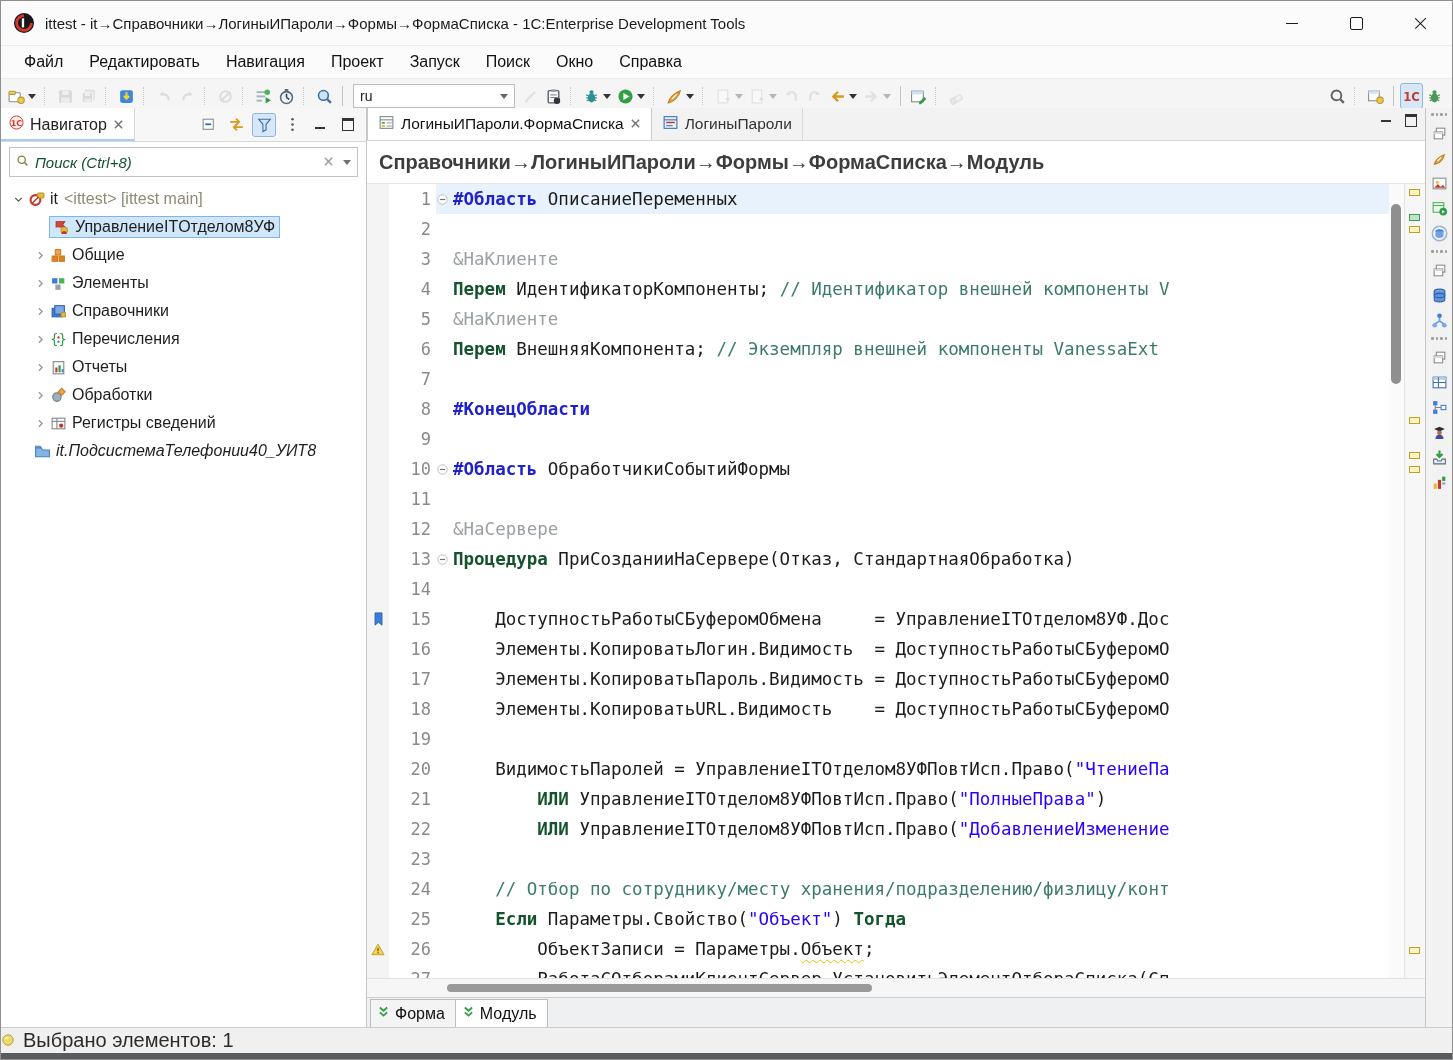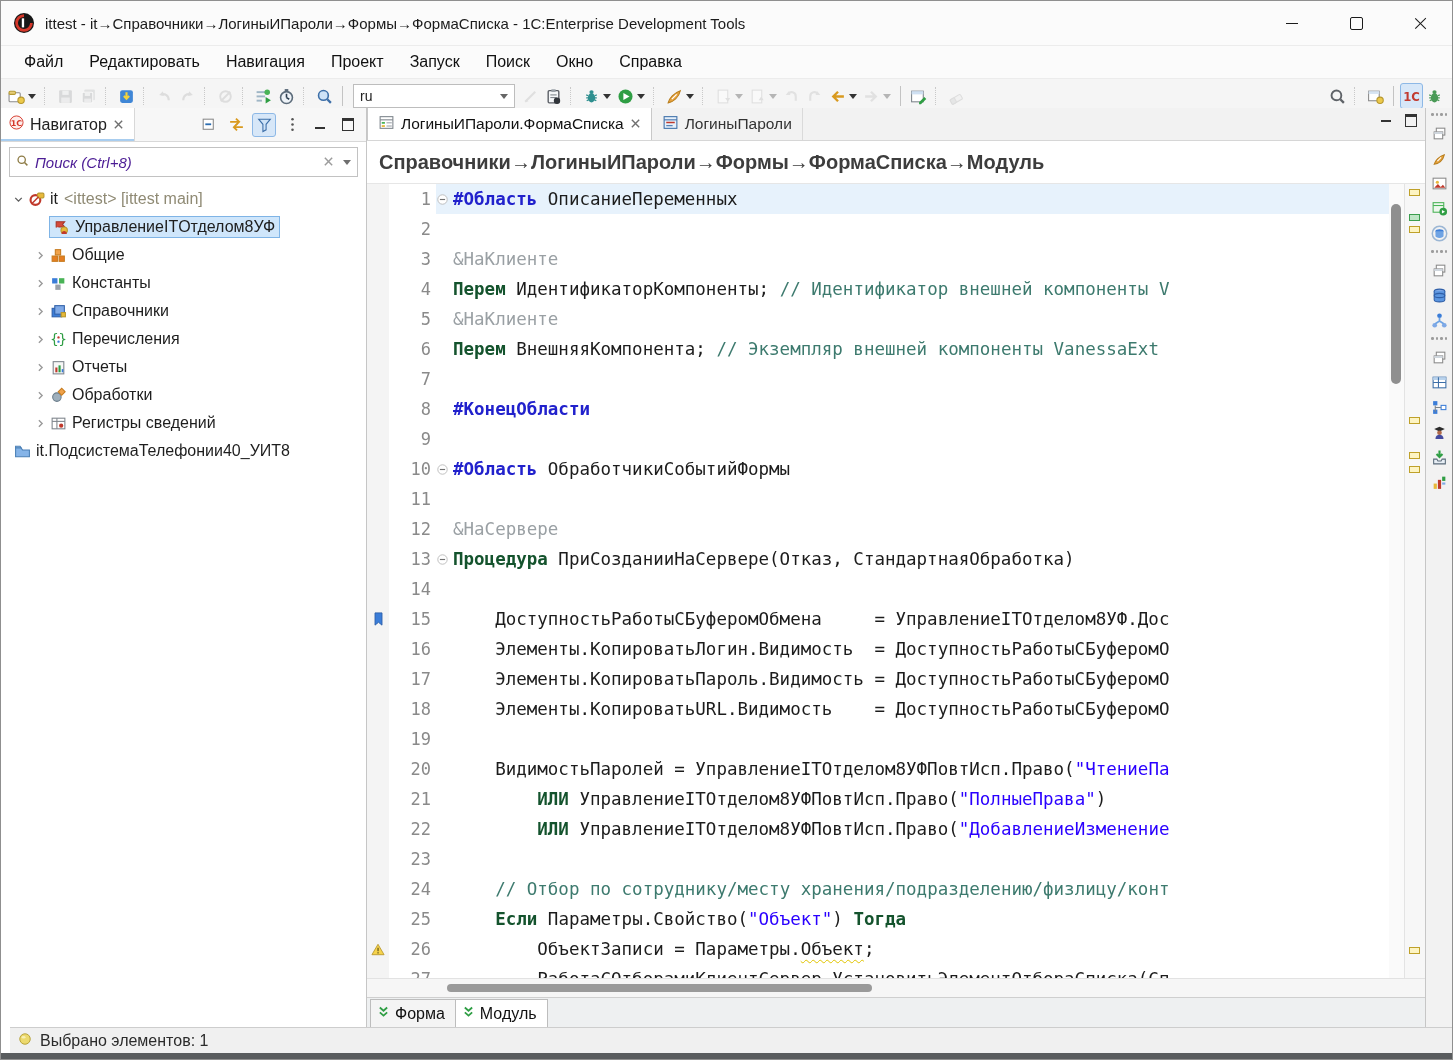--- a/index.html
+++ b/index.html
@@ -38,21 +38,21 @@
   
   .navigator{width:365px;flex:none;border-right:1px solid #c6c6c6;display:flex;flex-direction:column;background:#fff;}
   .nav-tabbar{height:33px;display:flex;align-items:center;border-bottom:1px solid #d8d8d8;background:#f7f7f7;}
   .nav-tab{height:100%;display:flex;align-items:center;gap:6px;padding:0 10px 0 8px;background:#fff;border-right:1px solid #d8d8d8;box-shadow:inset 0 -2px 0 #a8cdef;font-size:16px;color:#222;}
   .nav-tools{margin-left:auto;display:flex;align-items:center;gap:4px;padding-right:6px;}
   .ntool{width:22px;height:22px;display:flex;align-items:center;justify-content:center;border-radius:3px;border:1px solid transparent;}
   .ntool.act{background:#d7e7f8;border-color:#8db8e6;}
   .cs-min{width:10px;height:2px;background:#333;display:block;margin-top:6px;}
   .cs-max{width:10px;height:9px;border:1.4px solid #333;border-top-width:3px;display:block;}
   .nav-search{height:28px;margin:5px 8px 2px 8px;border:1px solid #c2c2c2;background:#fff;display:flex;align-items:center;padding:0 6px;gap:6px;}
-  .nav-search .ph{flex:1;font-size:15px;font-style:italic;color:#4c1d95;white-space:nowrap;overflow:hidden;}
+  .nav-search .ph{flex:1;font-size:15px;font-style:italic;color:#14532d;white-space:nowrap;overflow:hidden;}
   .tree{flex:1;overflow:hidden;padding-top:6px;}
   .trow{height:28px;display:flex;align-items:center;font-size:16px;color:#1e1e1e;}
   .chev{width:18px;height:18px;flex:none;display:flex;align-items:center;justify-content:center;}
   .ticon{width:18px;height:18px;flex:none;display:flex;align-items:center;justify-content:center;}
   .tlabel{margin-left:5px;white-space:nowrap;}
   .tsuffix{color:#8f8a74;margin-left:6px;white-space:nowrap;}
   .selbox{display:flex;align-items:center;margin-left:0;background:#cfe6fb;border:1px solid #7fb4e6;padding:1px 4px 1px 2px;gap:5px;}
   
   .editor{flex:1;min-width:0;display:flex;flex-direction:column;background:#fff;position:relative;}
   .ed-tabbar{height:32px;background:#f2f2f2;border-bottom:1px solid #d6d6d6;display:flex;align-items:stretch;position:relative;}
@@ -80,21 +80,21 @@
   .hthumb{position:absolute;top:5px;height:8px;border-radius:4px;background:#9a9a9a;left:80px;width:425px;}
   .bottom-tabs{height:30px;flex:none;background:#eef0f1;border-top:1px solid #cfcfcf;display:flex;align-items:center;padding-left:3px;}
   .btab{height:27px;display:flex;align-items:center;gap:5px;padding:0 10px 0 6px;font-size:16px;color:#111;background:#f4f4f4;border:1px solid #bdbdbd;border-bottom:none;margin-right:-1px;}
   .btab.active{background:#fff;position:relative;z-index:2;}
   
   .rightbar{width:26px;flex:none;border-left:1px solid #c6c6c6;background:#f2f2f2;display:flex;flex-direction:column;align-items:center;padding-top:4px;gap:7px;}
   .rb-item{width:20px;height:18px;display:flex;align-items:center;justify-content:center;}
   .rb-dots{width:16px;height:5px;display:flex;gap:2px;align-items:center;justify-content:center;}
   .rb-dots i{width:2.5px;height:2.5px;border-radius:50%;background:#9c9c9c;}
   
-  .statusbar{position:absolute;left:9px;right:0;bottom:6px;height:25px;background:#f0f0f0;border-top:1px solid #cdcdcd;display:flex;align-items:center;gap:8px;padding-left:8px;font-size:16px;color:#2b2b2b;}
+  .statusbar{position:absolute;left:0;right:0;bottom:6px;height:25px;background:#f0f0f0;border-top:1px solid #cdcdcd;display:flex;align-items:center;gap:8px;padding-left:0;font-size:20px;color:#2b2b2b;}
   .bottomedge{position:absolute;left:0;right:0;bottom:0;height:6px;background:#595c5e;}
 </style>
 </head>
 <body>
 
 <div class="window">
 
   <div class="titlebar">
     <span class="appicon">
       <svg width="22" height="22" viewBox="0 0 16 16">
@@ -499,21 +499,21 @@
                 <path d="M6 4l4 4-4 4" stroke="#9a9a9a" stroke-width="1.7" fill="none"></path>
               </svg>
             </span>
             <span class="ticon">
               <svg width="17" height="17" viewBox="0 0 16 16">
                 <rect x="2" y="3" width="5" height="5" fill="#3b7dd8"></rect>
                 <rect x="8.5" y="3" width="5" height="5" fill="#49b356"></rect>
                 <rect x="5" y="9" width="5" height="5" fill="#9aa1a8"></rect>
               </svg>
             </span>
-            <span class="tlabel">Константы</span>
+            <span class="tlabel">Элементы</span>
           </div>
           <div class="trow" style="padding-left: 30px;">
             <span class="chev">
               <svg width="13" height="13" viewBox="0 0 16 16">
                 <path d="M6 4l4 4-4 4" stroke="#9a9a9a" stroke-width="1.7" fill="none"></path>
               </svg>
             </span>
             <span class="ticon">
               <svg width="17" height="17" viewBox="0 0 16 16">
                 <rect x="2" y="5" width="9" height="8" fill="#3b7dd8" stroke="#2f5fa8"></rect>
@@ -577,21 +577,21 @@
             <span class="ticon">
               <svg width="17" height="17" viewBox="0 0 16 16">
                 <rect x="2" y="3" width="12" height="10" fill="#fff" stroke="#7d848b"></rect>
                 <line x1="2" y1="6" x2="14" y2="6" stroke="#7d848b"></line>
                 <line x1="6.5" y1="3" x2="6.5" y2="13" stroke="#7d848b"></line>
                 <circle cx="10.5" cy="10" r="2" fill="#c0392b"></circle>
               </svg>
             </span>
             <span class="tlabel">Регистры сведений</span>
           </div>
-          <div class="trow" style="padding-left: 4px;">
+          <div class="trow" style="padding-left: 24px; font-style: italic;">
             <span class="chev" style="width: 8px;"></span>
             <span class="ticon">
               <svg width="17" height="17" viewBox="0 0 16 16">
                 <path d="M1.5 4.5h5L8 6.5h6.5V13h-13z" fill="#85b4e8" stroke="#4a7fb5"></path>
                 <path d="M1.5 4.5V3h4.2l1 1.5z" fill="#aecff0" stroke="#4a7fb5"></path>
               </svg>
             </span>
             <span class="tlabel">it.ПодсистемаТелефонии40_УИТ8</span>
           </div>
         </div>

